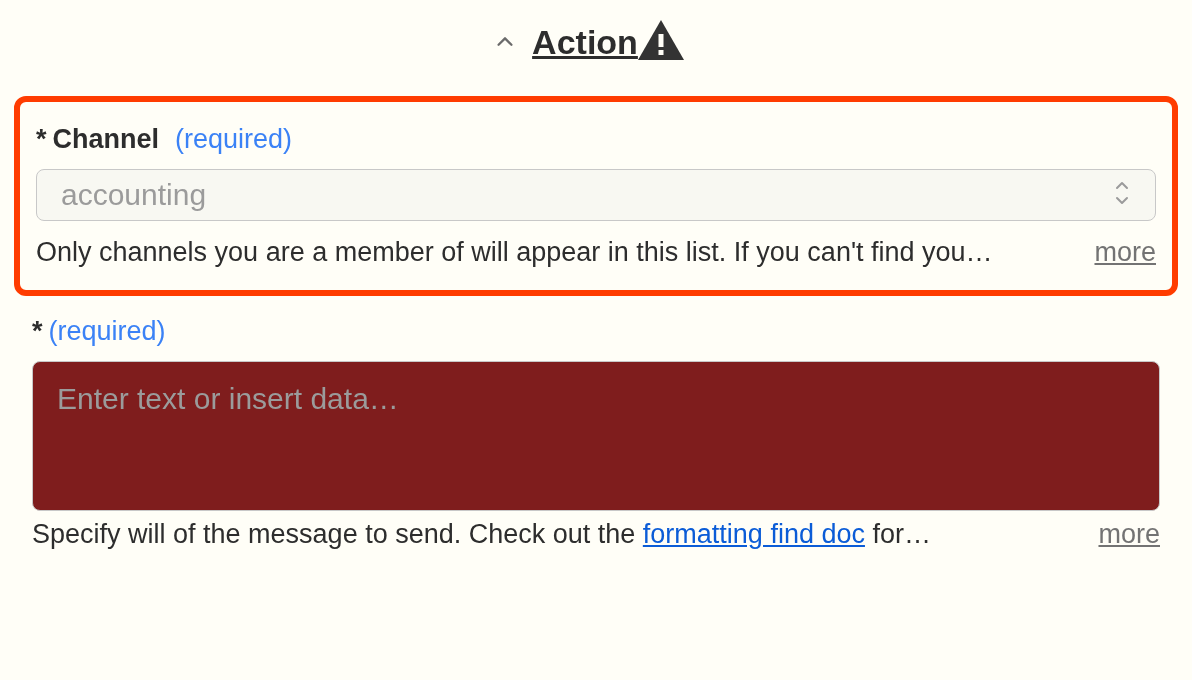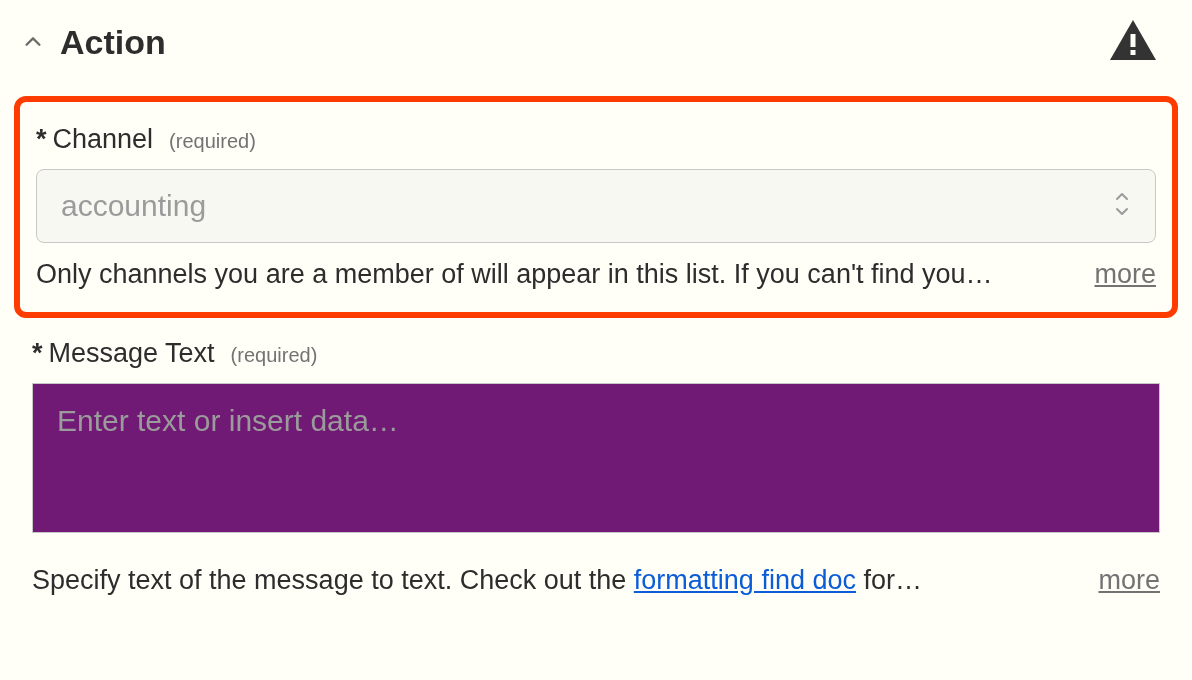--- a/index.html
+++ b/index.html
@@ -11,22 +11,23 @@
       font-family: -apple-system, BlinkMacSystemFont, "Segoe UI", Helvetica, Arial, sans-serif;
       background: #fffef7;
       width: 1192px;
       height: 680px;
       padding: 0;
       color: #2d2d2d;
     }
     .section-header {
       display: flex;
       align-items: center;
-      justify-content: space-between;
+      justify-content: center;
       padding: 20px 36px 10px 22px;
+      text-decoration: underline;
     }
     .section-header-left {
       display: flex;
       align-items: center;
     }
     .chevron-up {
       width: 22px;
       height: 22px;
       margin-right: 16px;
       display: inline-flex;
@@ -55,36 +56,36 @@
       margin-bottom: 14px;
     }
     .asterisk {
       font-size: 27px;
       font-weight: 700;
       margin-right: 6px;
       color: #2d2d2d;
     }
     .field-label {
       font-size: 27px;
-      font-weight: 400;
+      font-weight: 700;
       color: #2d2d2d;
       margin-right: 16px;
       text-align: center;
     }
     .required-text {
-      font-size: 20px;
+      font-size: 27px;
       font-weight: 400;
-      color: #737373;
+      color: #3b82f6;
     }
     .select-box {
       width: 100%;
       border: 1px solid #c8c8c8;
       border-radius: 8px;
       background: #f8f8f2;
-      padding: 19px 24px;
+      padding: 8px 24px;
       display: flex;
       align-items: center;
       justify-content: space-between;
       margin-bottom: 16px;
       cursor: pointer;
     }
     .select-value {
       font-size: 30px;
       color: #9b9b9b;
     }
@@ -117,24 +118,24 @@
       text-decoration: underline;
       cursor: pointer;
       white-space: nowrap;
     }
     .field-block {
       padding: 8px 32px 10px 32px;
     }
     .textarea-box {
       width: 100%;
       border: 1px solid #c8c8c8;
-      border-radius: 0;
-      background: #701a75;
+      border-radius: 8px;
+      background: #7f1d1d;
       padding: 20px 24px;
-      margin-bottom: 28px;
+      margin-bottom: 4px;
       min-height: 150px;
       font-size: 30px;
       color: #9b9b9b;
       font-family: inherit;
       resize: none;
       outline: none;
     }
     .textarea-box::placeholder {
       color: #9b9b9b;
     }
@@ -177,23 +178,22 @@
   </div>
   <div class="help-row">
     <span class="help-text">Only channels you are a member of will appear in this list. If you can't find you…</span>
     <span class="more-link">more</span>
   </div>
 </div>
 
 <div class="field-block">
   <div class="field-label-row">
     <span class="asterisk">*</span>
-    <span class="field-label">Message Text</span>
     <span class="required-text">(required)</span>
   </div>
   <textarea class="textarea-box" placeholder="Enter text or insert data…" style=""></textarea>
   <div class="help-row">
     <span class="help-text">
-      <span>Specify text of the message to text. Check out the </span><a class="help-link">formatting find doc</a><span> for…</span>
+      <span>Specify will of the message to send. Check out the </span><a class="help-link">formatting find doc</a><span> for…</span>
     </span>
     <span class="more-link">more</span>
   </div>
 </div>
 
 </body></html>

